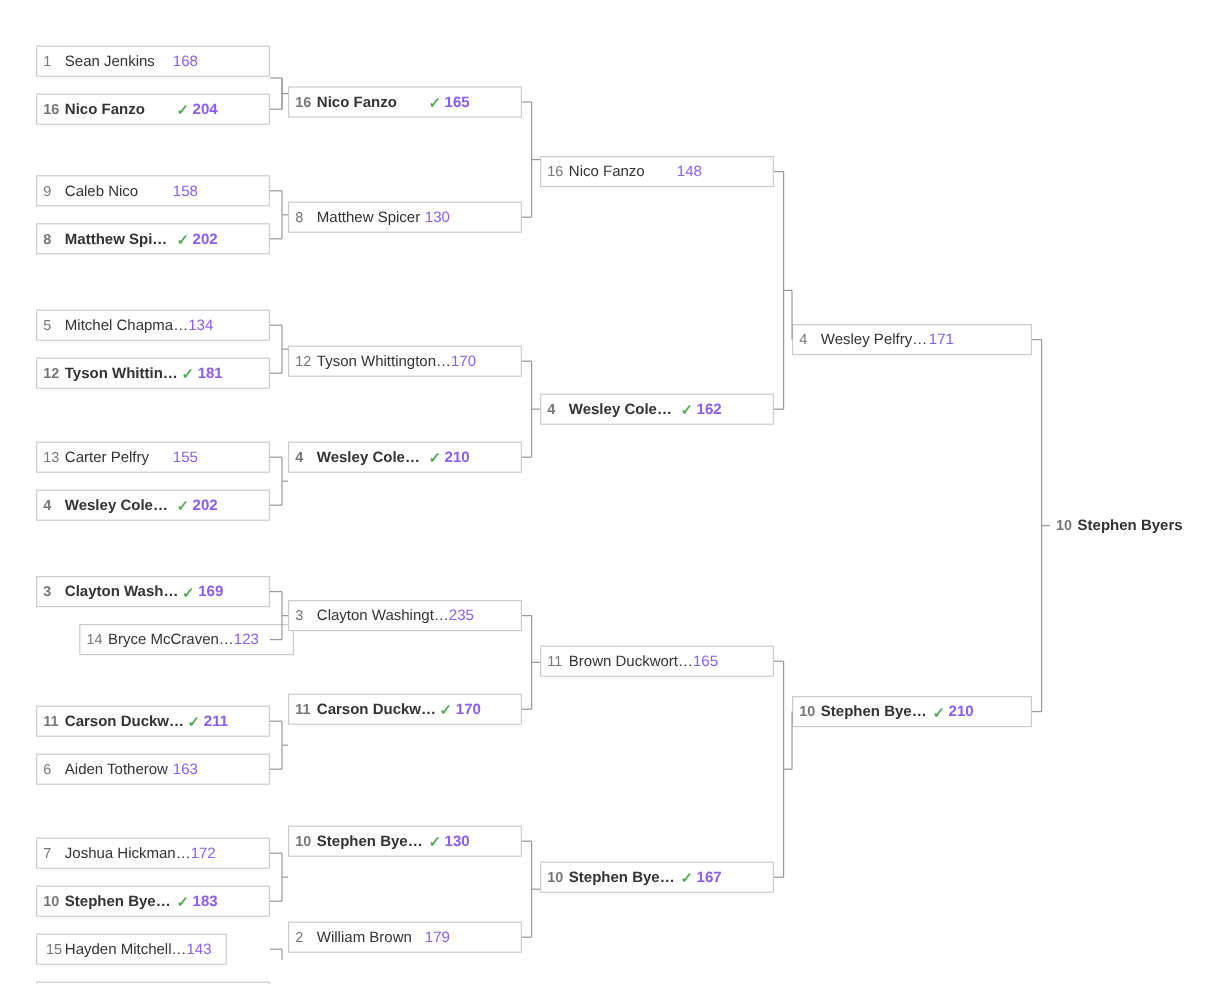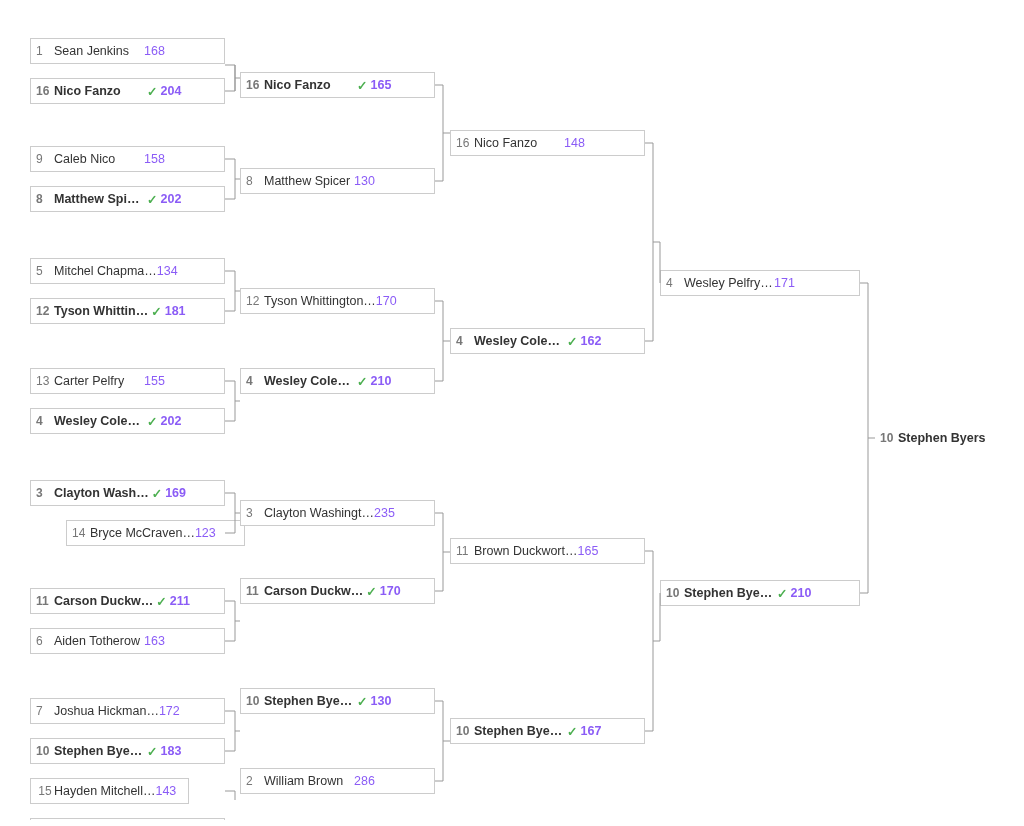--- a/index.html
+++ b/index.html
@@ -183,21 +183,21 @@
 
   <div class="tbox" style="left:220px;top:668px;width:195px;font-weight:bold;">
     <span class="seed">10</span>
     <span class="name">Stephen Bye…</span>
     <span class="chk">✓</span>
     <span class="score">130</span>
   </div>
   <div class="tbox" style="left:220px;top:748px;width:195px;">
     <span class="seed">2</span>
     <span class="name">William Brown</span>
-    <span class="score">286</span>
+    <span class="score">179</span>
   </div>
 
   <div class="tbox" style="left:430px;top:110px;width:195px;">
     <span class="seed">16</span>
     <span class="name">Nico Fanzo</span>
     <span class="score">148</span>
   </div>
   <div class="tbox" style="left:430px;top:308px;width:195px;font-weight:bold;">
     <span class="seed">4</span>
     <span class="name">Wesley Cole…</span>

